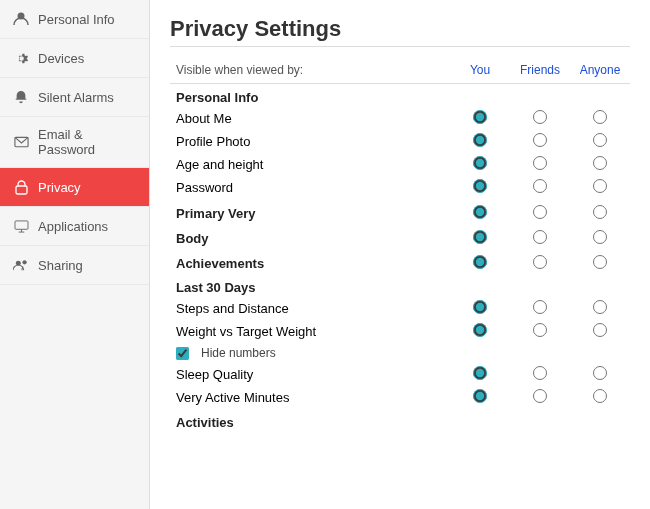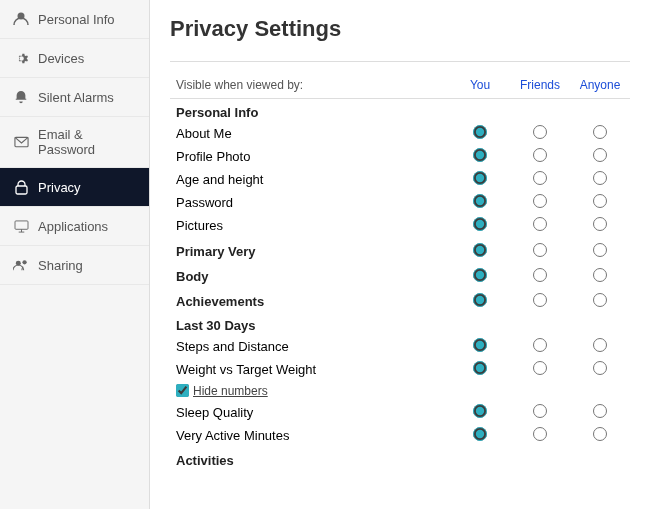--- a/index.html
+++ b/index.html
@@ -17,21 +17,21 @@
       display: flex;
       align-items: center;
       padding: 10px 12px;
       cursor: pointer;
       color: #555;
       border-bottom: 1px solid #e8e8e8;
       gap: 8px;
       font-size: 13px;
     }
     .sidebar-item.active {
-      background: #0f172a;
+      background: #ef4444;
       color: #fff;
     }
     .sidebar-icon {
       width: 18px;
       height: 18px;
       display: flex;
       align-items: center;
       justify-content: center;
       font-size: 14px;
       flex-shrink: 0;
@@ -41,21 +41,21 @@
     .main {
       flex: 1;
       padding: 16px 20px;
       overflow-y: auto;
     }
     .page-title {
       font-size: 22px;
       font-weight: bold;
       color: #333;
       margin-bottom: 12px;
-      padding-bottom: 19px;
+      padding-bottom: 4px;
       border-bottom: 1px solid #ddd;
     }
 
     
     .privacy-table {
       width: 100%;
       border-collapse: collapse;
     }
     .privacy-table .header-row td {
       font-size: 12px;
@@ -90,23 +90,23 @@
       font-size: 13px;
       color: #000000;
     }
     .checkbox-row {
       padding-left: 30px;
       font-size: 12px;
       color: #444;
     }
     .checkbox-row label {
       display: flex;
-      gap: 4px;
-      cursor: pointer;
-      text-decoration: underline;
+      align-items: center;
+      gap: 12px;
+      cursor: pointer;
     }
 
     
     input[type="radio"] {
       cursor: pointer;
       accent-color: #2eafc0;
       width: 14px;
       height: 14px;
     }
     input[type="checkbox"] {
@@ -218,26 +218,20 @@
           <td class="radio-col"><input type="radio" name="priv-2" checked="" style=""></td>
           <td class="radio-col"><input type="radio" name="priv-2" style=""></td>
           <td class="radio-col"><input type="radio" name="priv-2" style=""></td>
         </tr>
         <tr>
           <td class="row-label">Password</td>
           <td class="radio-col"><input type="radio" name="priv-3" checked="" style=""></td>
           <td class="radio-col"><input type="radio" name="priv-3" style=""></td>
           <td class="radio-col"><input type="radio" name="priv-3" style=""></td>
         </tr>
-        <tr>
-          <td class="row-label">Pictures</td>
-          <td class="radio-col"><input type="radio" name="priv-4" checked="" style=""></td>
-          <td class="radio-col"><input type="radio" name="priv-4" style=""></td>
-          <td class="radio-col"><input type="radio" name="priv-4" style=""></td>
-        </tr>
         <tr class="section-header">
           <td>Primary Very</td>
           <td class="radio-col"><input type="radio" name="priv-5" checked="" style=""></td>
           <td class="radio-col"><input type="radio" name="priv-5" style=""></td>
           <td class="radio-col"><input type="radio" name="priv-5" style=""></td>
         </tr>
         <tr class="section-header">
           <td>Body</td>
           <td class="radio-col"><input type="radio" name="priv-6" checked="" style=""></td>
           <td class="radio-col"><input type="radio" name="priv-6" style=""></td>

